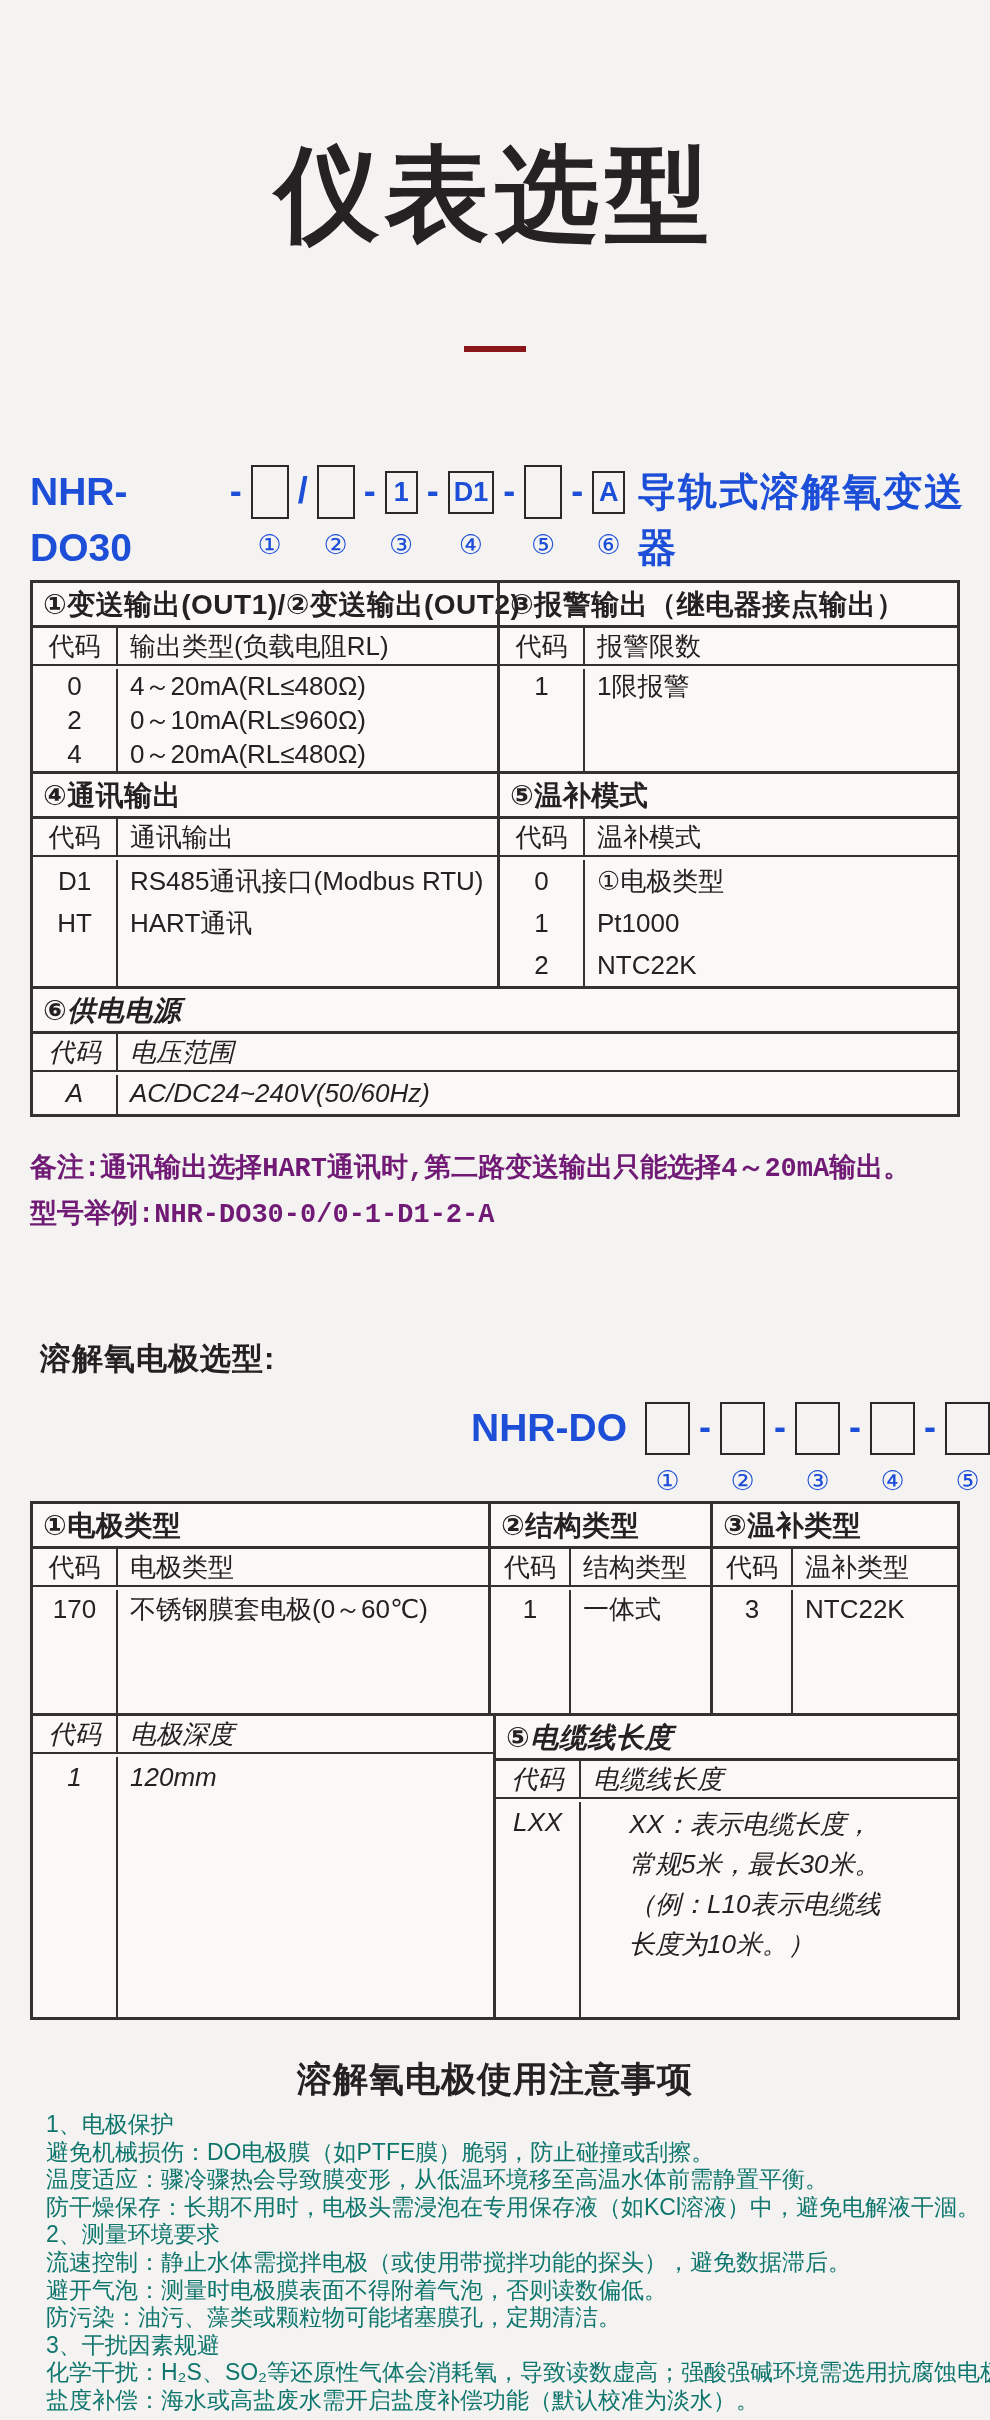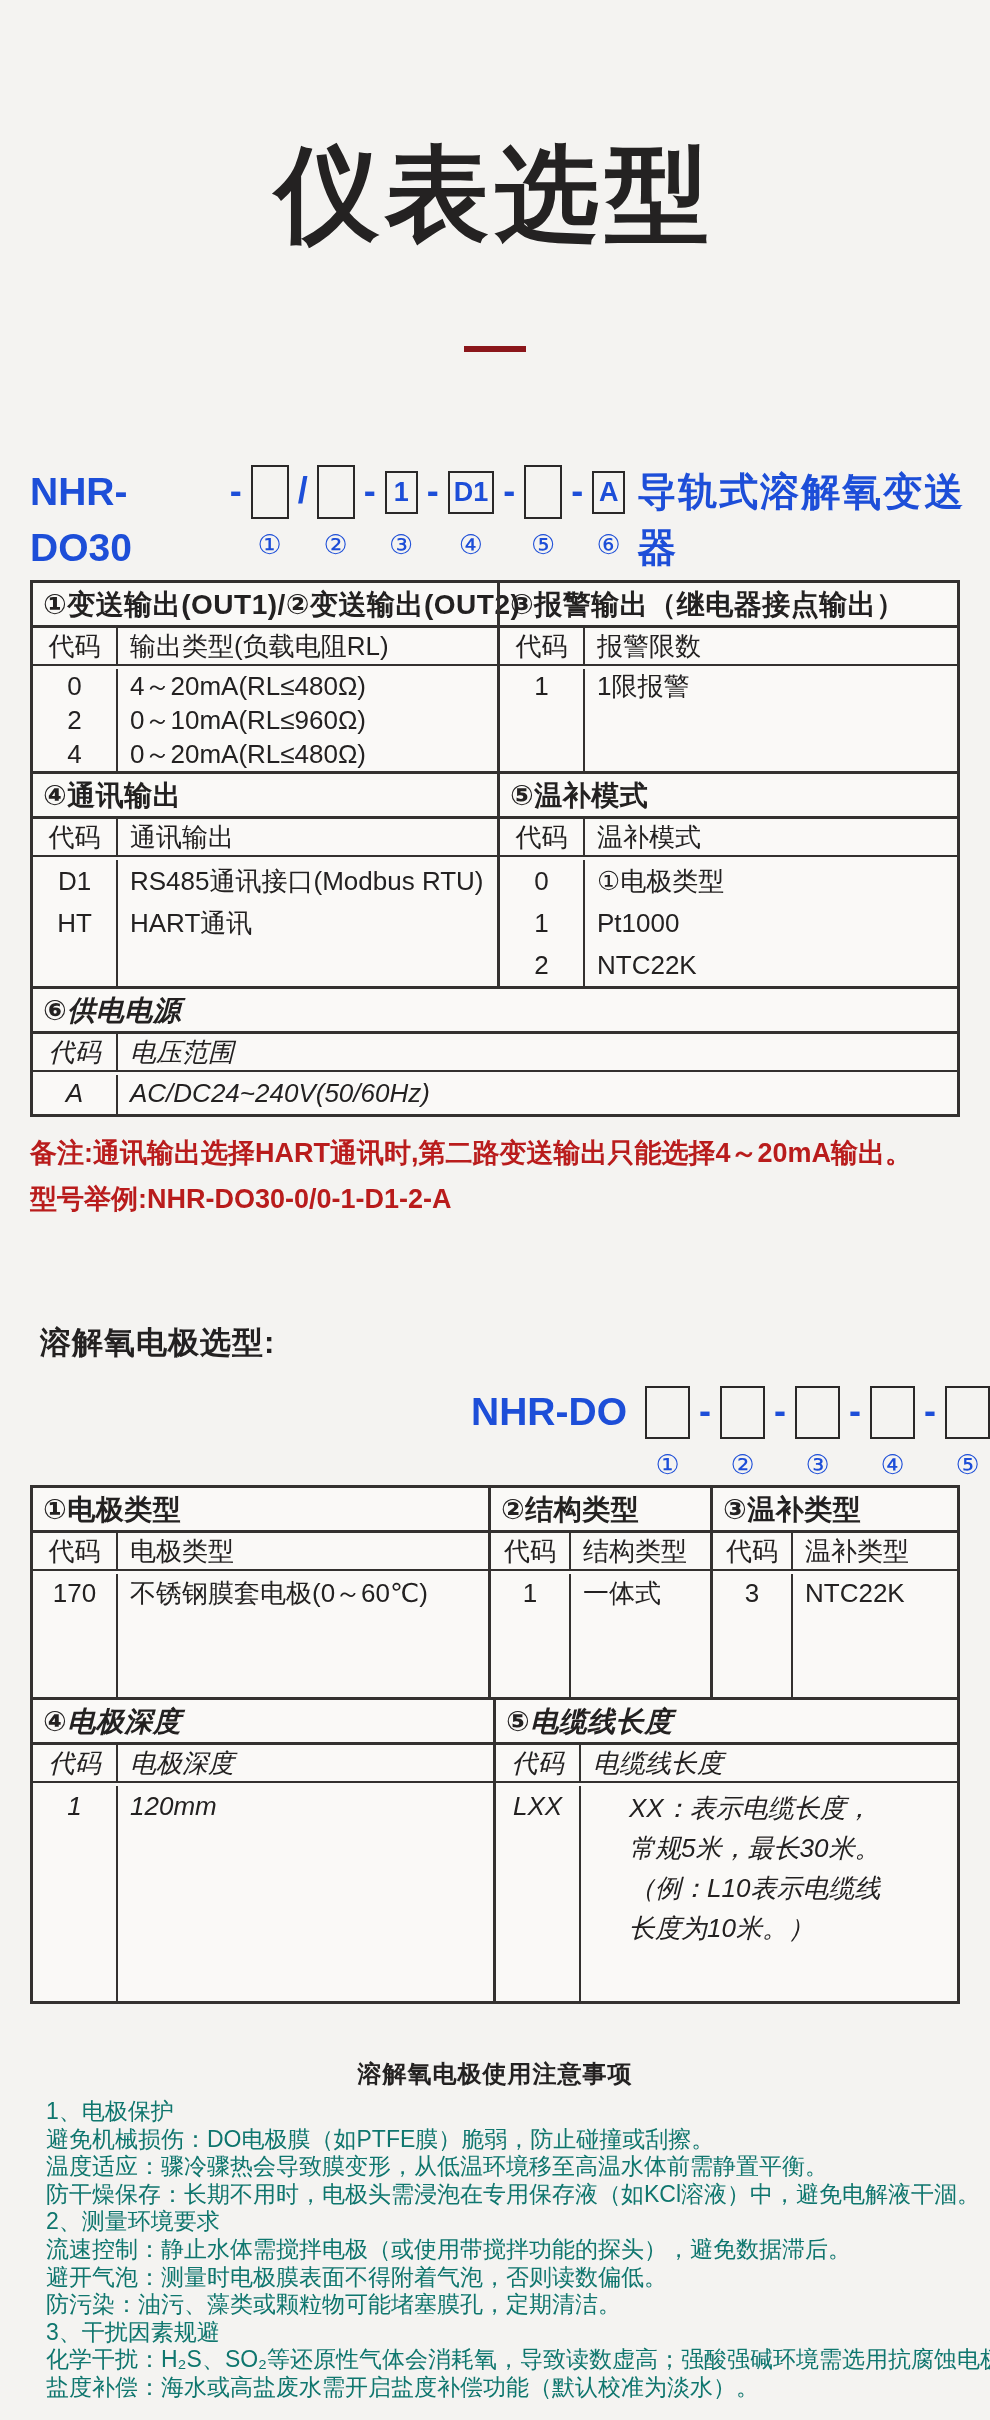--- a/index.html
+++ b/index.html
@@ -58,28 +58,28 @@
   .t1r1 .tbody{min-height:100px;}
   .t1r2 .tbody{min-height:129px;}
   .t1r3 .tbody{min-height:42px;}
   .t2r1 .tbody{min-height:126px;}
   .t2r2 .tbody{min-height:218px;}
   .ncode .tsec-sub{grid-template-columns:80px 1fr;}
   .ncode .bcol-code{width:80px;}
   .pre{height:auto !important;line-height:40px !important;white-space:pre-line;padding-top:2px;margin-left:36px;}
 
   
-  .remarks{margin:13px 20px 0 30px;font-size:27px;font-weight:600;line-height:46px;color:#b91c1c;}
+  .remarks{margin:29px 20px 0 30px;font-size:27px;font-weight:600;line-height:46px;color:#701a75;font-family:Liberation Mono, monospace;}
 
   
   .sub-heading{margin:100px 0 0 40px;font-size:31px;font-weight:bold;letter-spacing:1px;}
   .model-line.electrode{margin-top:20px;justify-content:flex-end;}
 
   
-  .notice-title{margin-top:54px;text-align:center;font-size:24px;font-weight:bold;letter-spacing:1px;}
+  .notice-title{margin-top:36px;text-align:center;font-size:35px;font-weight:bold;letter-spacing:1px;}
   .notice-lines{margin:8px 14px 0 46px;font-size:23px;line-height:27.6px;color:#0f766e;}
   .notice-line{white-space:nowrap;}
 </style>
 </head>
 <body>
 
 <div class="page">
 
   <div class="big-title">仪表选型</div>
   <div class="title-dash"></div>
@@ -336,21 +336,20 @@
               <span class="bc">3</span>
             </span>
           <span class="bcol-val">
               <span class="bc">NTC22K</span>
             </span>
         </div>
       </div>
     </div>
     <div class="trow t2r2">
       <div class="tsec rh40">
-        <div class="tsec-title">④电极深度</div>
         <div class="tsec-sub">
           <span class="sub-code">代码</span>
           <span class="sub-val">电极深度</span>
         </div>
         <div class="tbody">
           <span class="bcol-code">
               <span class="bc">1</span>
             </span>
           <span class="bcol-val">
               <span class="bc">120mm</span>

